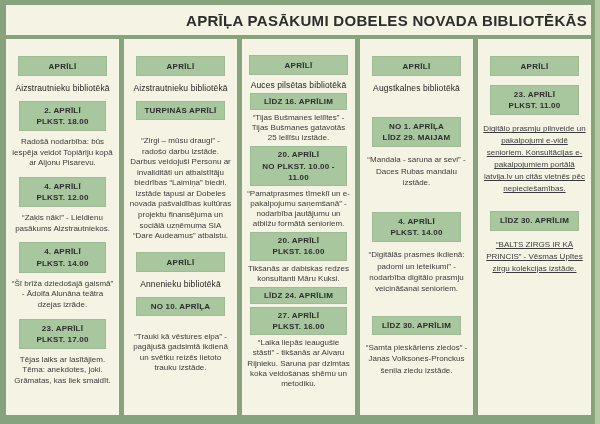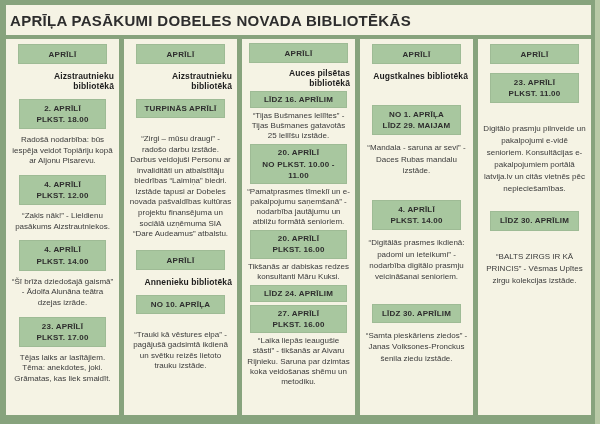--- a/index.html
+++ b/index.html
@@ -23,53 +23,53 @@
     position:absolute;top:0;right:0;width:5px;height:100%;
     background:var(--edge);
   }
   .poster{
     width:600px;height:424px;
     padding:5px 9px 9px 6px;
     display:flex;flex-direction:column;gap:4px;
   }
   .title-bar{
     background:var(--panel);
-    text-align:left;
+    text-align:right;
     font-weight:bold;
     font-size:15px;
     letter-spacing:.3px;
     color:var(--heading);
     padding:7px 4px 6px;
     flex:0 0 auto;
   }
   .columns{
     flex:1 1 auto;min-height:0;
     display:flex;gap:5px;
   }
   .col{
     flex:1 1 0;
     background:var(--panel);
-    padding:2px 5px 4px;
+    padding:14px 5px 4px;
     overflow:hidden;
   }
   .badge{
     background:var(--box);
     border:1px solid rgba(0,0,0,0.06);
     font-weight:bold;
     font-size:8px;
     letter-spacing:.3px;
     text-align:center;
     color:var(--heading);
     padding:5px 2px 4px;
     margin:3px 7px 0;
   }
   .library{
-    font-weight:bold;
+    font-weight:normal;
     font-size:8.5px;
-    text-align:right;
+    text-align:center;
     color:#1e1e1e;
     margin:7px 0 0;
     letter-spacing:.1px;
   }
   .datebox{
     background:var(--box);
     border:1px solid rgba(0,0,0,0.06);
     font-weight:bold;
     font-size:8px;
     text-align:center;
@@ -92,21 +92,21 @@
   .c3 .badge{margin:2px 2px 0;}
   .c3 .library{margin:5px 0 0;}
   .c3 .datebox{margin:3px 3px 0;padding:2px 2px;}
   .c3 .etext{margin:3px 0 3px;line-height:1.26;}
   .c4 .library{margin:7px 0 14px;}
   .c4 .datebox{margin:24px 7px 0;}
   .c4 .etext{margin:7px 0 8px;line-height:1.4;}
   .c4 .event:last-child .datebox{margin-top:22px;}
   .c5 .library{margin:12px 0 6px;}
   .c5 .datebox{margin:9px 7px 0;}
-  .c5 .etext{margin:20px 0 8px;line-height:1.5;}
+  .c5 .etext{margin:8px 0 8px;line-height:1.5;text-decoration:underline;}
   .c5 .event:last-child .datebox{margin-top:16px;}
 </style>
 </head>
 <body>
 
 <div class="edge-strip"></div>
 
 <div class="poster">
 
   <div class="title-bar">APRĪĻA PASĀKUMI DOBELES NOVADA BIBLIOTĒKĀS</div>

